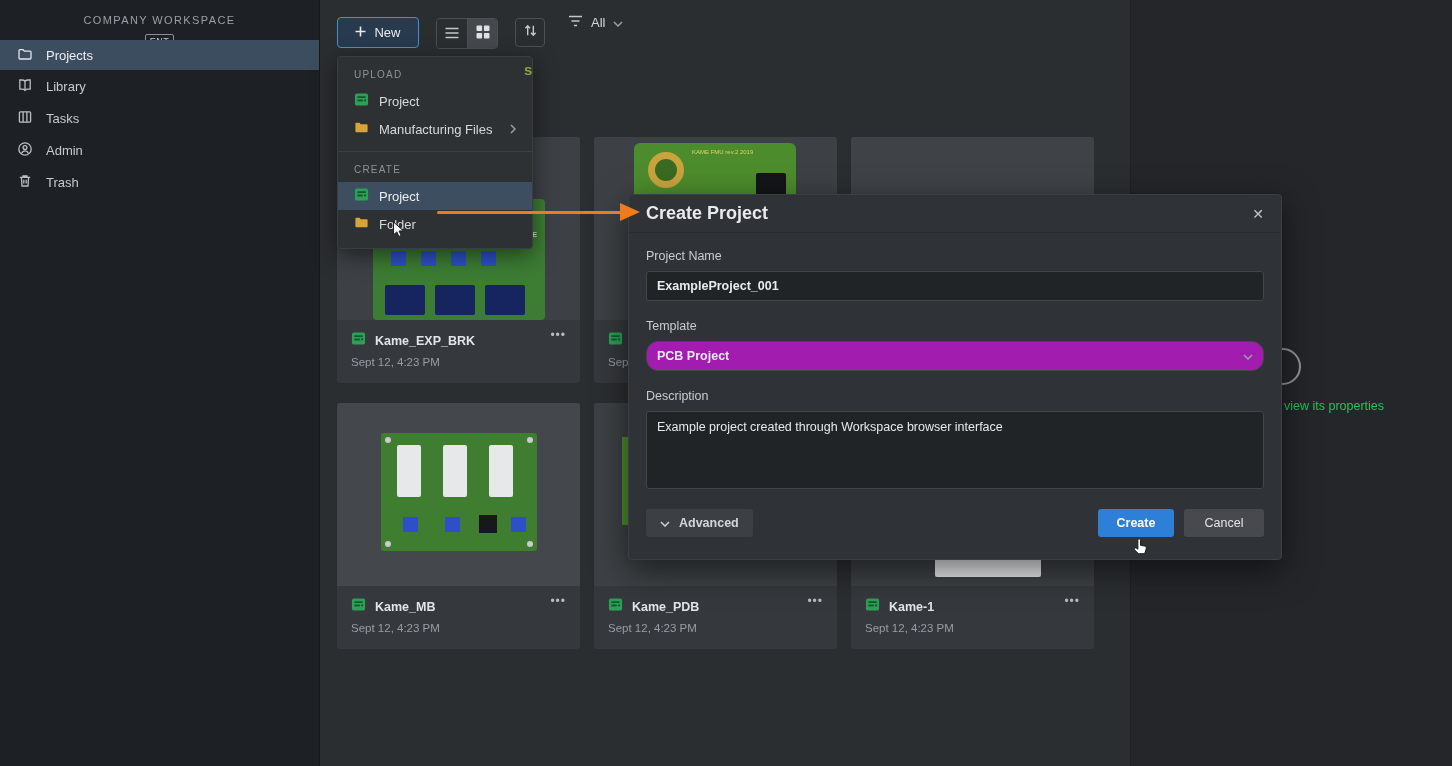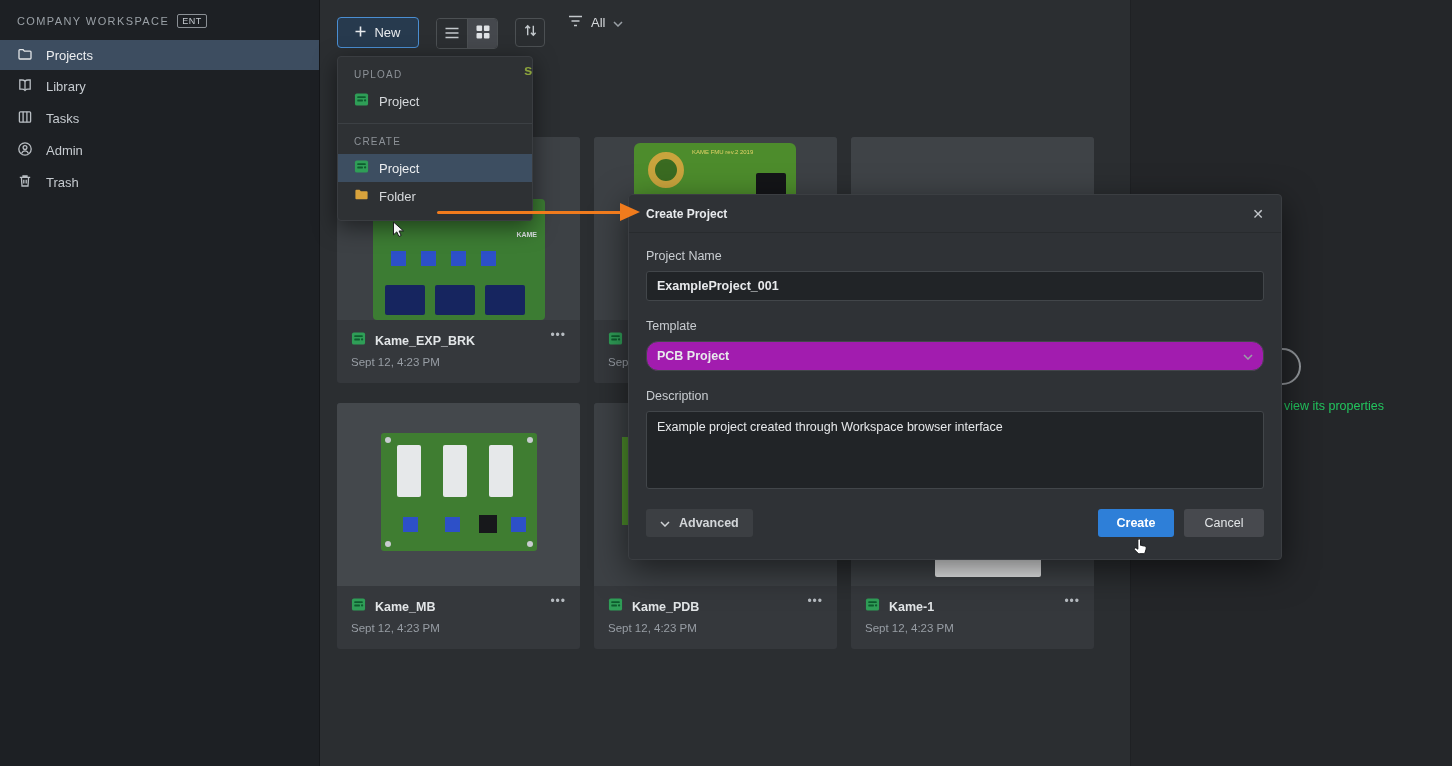--- a/index.html
+++ b/index.html
@@ -6,21 +6,21 @@
   *{box-sizing:border-box;}
   .stage{position:relative;width:1452px;height:766px;overflow:hidden;background:#242629;
          font-family:"Liberation Sans",sans-serif;-webkit-font-smoothing:antialiased;}
 
   
   .content{position:absolute;left:320px;top:0;width:810px;height:766px;background:#2b2e31;}
   .rightpanel{position:absolute;left:1130px;top:0;width:322px;height:766px;background:#242629;border-left:1px solid #1f2124;}
   .sidebar{position:absolute;left:0;top:0;width:320px;height:766px;background:#1d2024;border-right:1px solid #15171a;z-index:2;}
 
   
-  .ws{display:flex;align-items:center;gap:8px;padding:14px 17px 10px;color:#9aa0a6;font-size:11px;letter-spacing:1.4px;}
+  .ws{display:flex;align-items:center;gap:8px;padding:14px 17px 10px;color:#9aa0a6;font-size:11px;letter-spacing:1.4px;flex-direction:column;}
   .badge{border:1px solid #8b9095;border-radius:2px;font-size:9px;padding:1px 4px;letter-spacing:.5px;color:#c6cbd0;}
   .side-list{position:absolute;top:40px;left:0;right:0;}
   .side-item{height:32px;display:flex;align-items:center;gap:13px;padding:0 17px;color:#c6cbd0;font-size:13px;cursor:pointer;}
   .side-item.active{height:30px;background:#3d4d60;color:#eceef0;}
   .side-item svg{flex:0 0 auto;}
 
   
   .btn-new{position:absolute;left:337px;top:17px;width:82px;height:31px;border:1px solid #4a8ed2;border-radius:4px;
            background:#273a4e;color:#e8eaed;font-size:13px;display:flex;align-items:center;justify-content:center;gap:8px;cursor:pointer;z-index:3;}
   .viewgroup{position:absolute;left:436px;top:18px;display:flex;border:1px solid #4c5053;border-radius:4px;overflow:hidden;z-index:3;}
@@ -73,21 +73,21 @@
 
   
   .arrow-line{position:absolute;left:437px;top:211px;width:185px;height:3px;background:#f07b1d;border-radius:2px;z-index:40;}
   .arrow-head{position:absolute;left:620px;top:203px;width:0;height:0;border-left:20px solid #f07b1d;
               border-top:9px solid transparent;border-bottom:9px solid transparent;z-index:40;}
 
   
   .modal{position:absolute;left:628px;top:194px;width:654px;height:366px;background:#2f3236;border:1px solid #3b3e42;
          border-radius:4px;box-shadow:0 10px 34px rgba(0,0,0,.55);z-index:20;}
   .modal-h{height:38px;display:flex;align-items:center;padding:0 17px;border-bottom:1px solid #282b2e;}
-  .modal-title{font-size:12px;font-weight:700;color:#e8eaed;}
+  .modal-title{font-size:18px;font-weight:700;color:#e8eaed;}
   .modal-x{margin-left:auto;color:#c3c7cb;font-size:14px;cursor:pointer;line-height:1;}
   .modal-b{padding:2px 17px 0;}
   .f-label{font-size:12.5px;color:#c9cdd1;margin:18px 0 8px;}
   .f-label.first{margin-top:14px;}
   .f-input{width:100%;height:30px;background:#212427;border:1px solid #42464a;border-radius:3px;color:#e8eaec;
            font-size:12.5px;font-weight:600;padding:0 10px;font-family:inherit;outline:none;}
   .f-select{width:100%;height:30px;background:#a21caf;border:1px solid #42464a;border-radius:12px;color:#e8eaec;
             font-size:12.5px;font-weight:600;padding:0 10px;display:flex;align-items:center;justify-content:space-between;cursor:pointer;}
   .f-textarea{width:100%;height:78px;background:#212427;border:1px solid #42464a;border-radius:3px;color:#e6e8ea;
               font-size:12.5px;padding:8px 10px;font-family:inherit;resize:none;outline:none;}
@@ -374,20 +374,33 @@
       <span>
         <svg width="15" height="15" viewBox="0 0 16 16">
             <rect x="1" y="1.5" width="14" height="13" rx="2" fill="#2f9e57"></rect>
             <rect x="3.5" y="4.5" width="9" height="2" rx=".5" fill="#0e5c2e"></rect>
             <rect x="3.5" y="8" width="6" height="2" rx=".5" fill="#0e5c2e"></rect>
             <circle cx="11.8" cy="9" r="1.2" fill="#0e5c2e"></circle>
           </svg>
       </span>
       <span>Project</span>
     </div>
+    <div class="menu-item">
+      <span>
+        <svg width="15" height="15" viewBox="0 0 16 16">
+            <path d="M1.5 4c0-.6.4-1 1-1h3.4l1.4 1.6h6.2c.6 0 1 .4 1 1V12c0 .6-.4 1-1 1h-11c-.6 0-1-.4-1-1z" fill="#d9a33c"></path>
+          </svg>
+      </span>
+      <span>Manufacturing Files</span>
+      <span class="mi-chev">
+        <svg width="6" height="10" viewBox="0 0 6 10">
+            <path d="M1 1l4 4-4 4" stroke="#9aa0a6" stroke-width="1.5" fill="none"></path>
+          </svg>
+      </span>
+    </div>
     <div class="menu-sep"></div>
     <div class="menu-h">CREATE</div>
     <div class="menu-item hl">
       <span>
         <svg width="15" height="15" viewBox="0 0 16 16">
             <rect x="1" y="1.5" width="14" height="13" rx="2" fill="#2f9e57"></rect>
             <rect x="3.5" y="4.5" width="9" height="2" rx=".5" fill="#0e5c2e"></rect>
             <rect x="3.5" y="8" width="6" height="2" rx=".5" fill="#0e5c2e"></rect>
             <circle cx="11.8" cy="9" r="1.2" fill="#0e5c2e"></circle>
           </svg>

